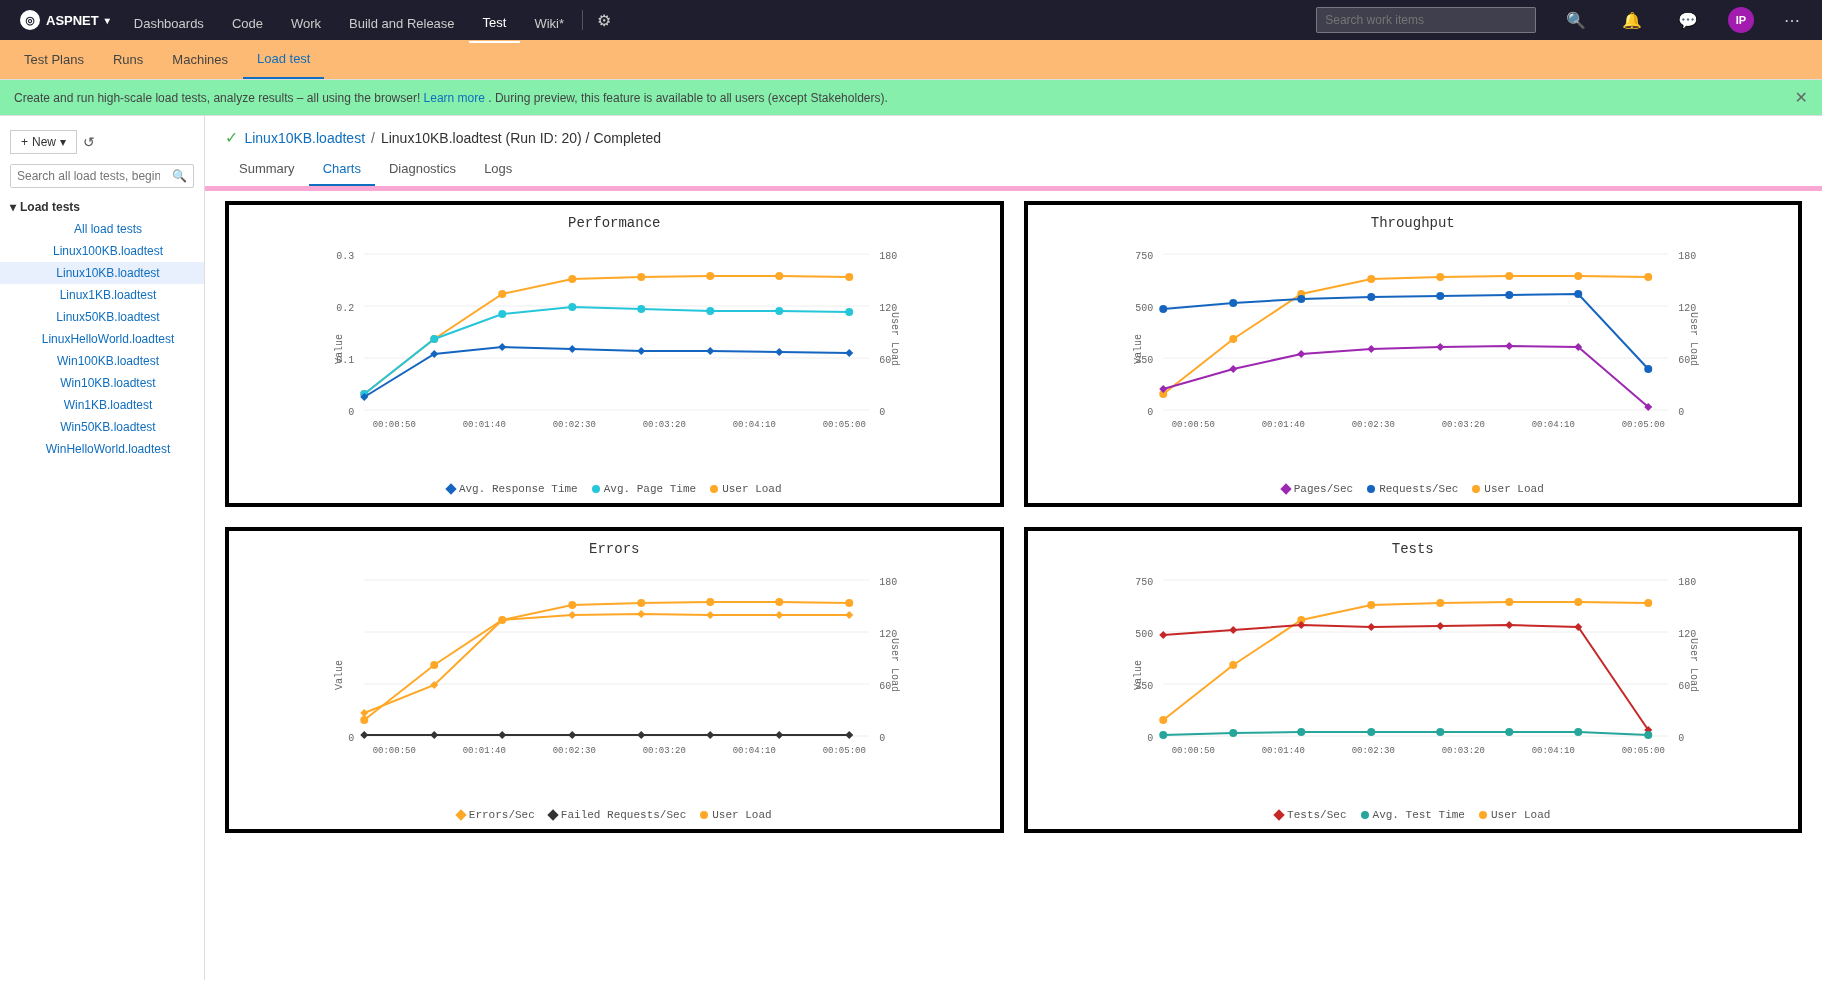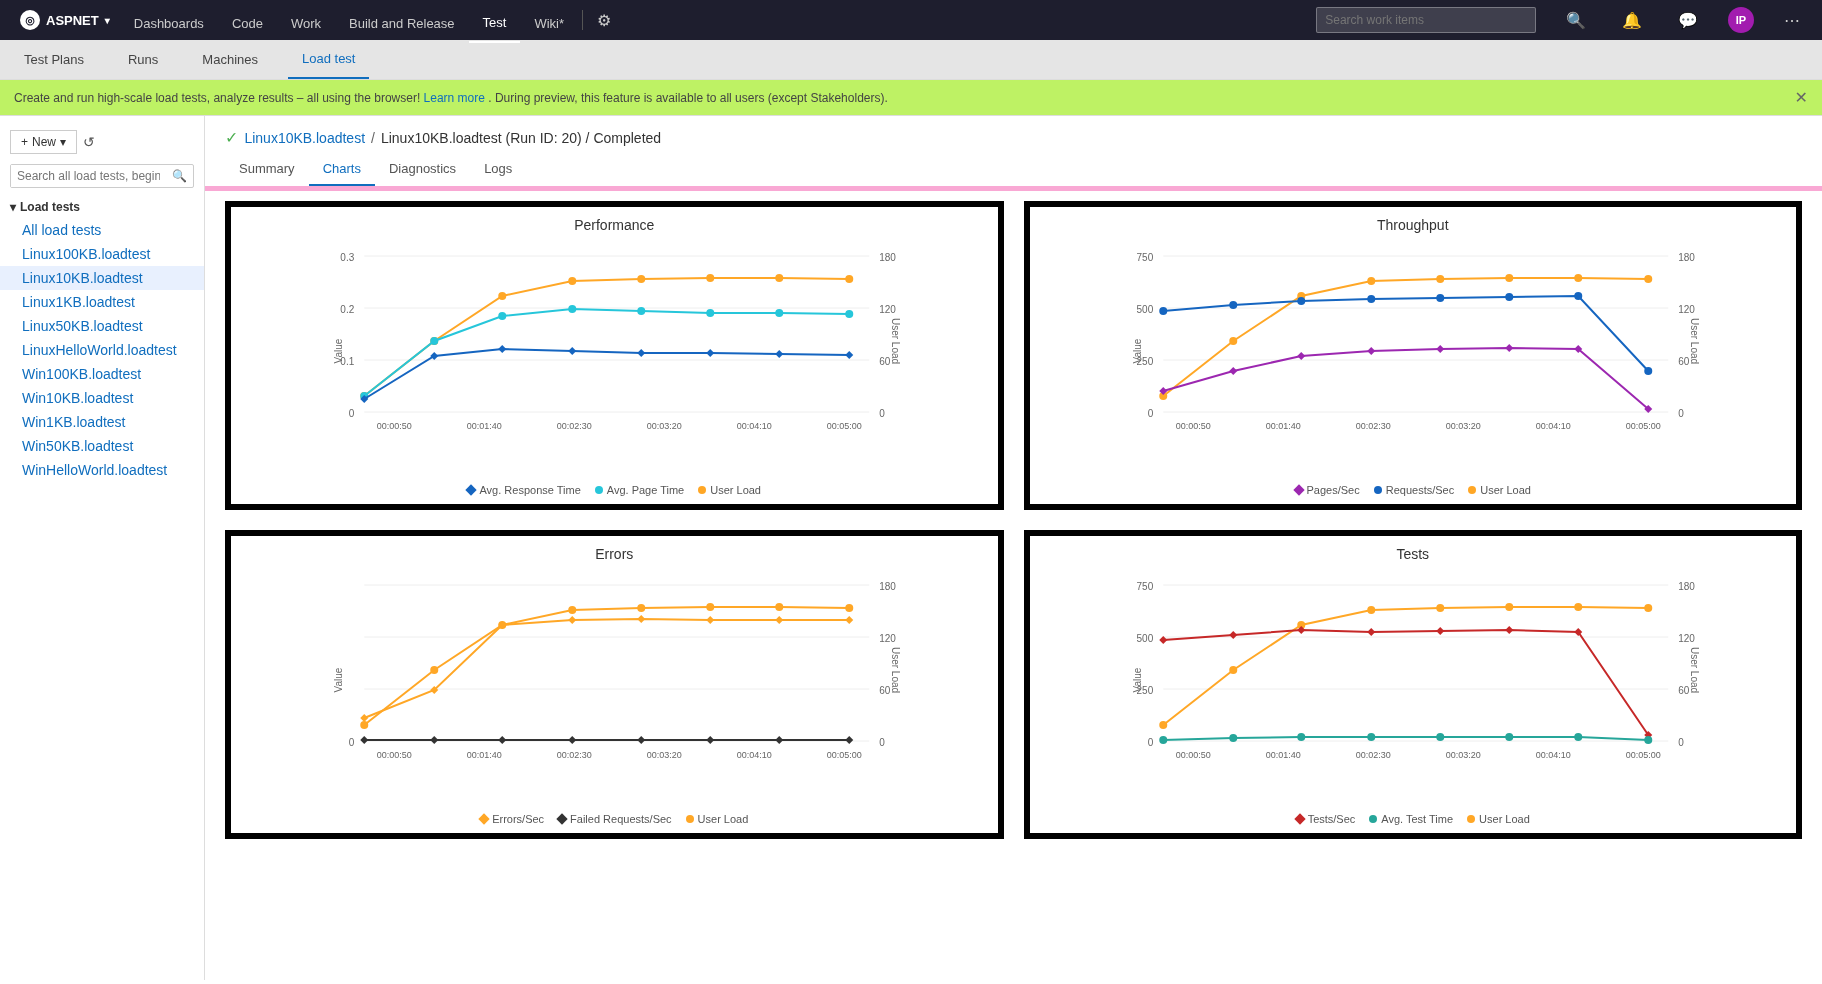--- a/index.html
+++ b/index.html
@@ -90,45 +90,45 @@
       align-items: center;
       justify-content: center;
       color: #fff;
       font-size: 11px;
       font-weight: bold;
       cursor: pointer;
     }
 
     
     .sub-nav {
-      background: #e5e5e5;
+      background: #fdba74;
       border-bottom: 1px solid #ddd;
       height: 40px;
       display: flex;
       align-items: center;
       padding: 0 10px;
-      gap: 16px;
+      gap: 1px;
     }
     .sub-nav .sub-item {
       padding: 0 14px;
       height: 100%;
       display: flex;
       align-items: center;
       cursor: pointer;
       font-size: 13px;
       color: #444;
     }
     .sub-nav .sub-item.active {
       color: #106ebe;
       border-bottom: 2px solid #106ebe;
     }
 
     
     .info-banner {
-      background: #bef264;
+      background: #86efac;
       border-bottom: 1px solid #ddd;
       padding: 8px 14px;
       font-size: 12px;
       color: #444;
       display: flex;
       align-items: center;
       justify-content: space-between;
     }
     .info-banner a { color: #106ebe; text-decoration: none; }
     .info-banner .close-btn { cursor: pointer; color: #666; font-size: 16px; }
@@ -195,27 +195,28 @@
       padding: 4px 10px;
       cursor: pointer;
       font-size: 12px;
       font-weight: 600;
       color: #333;
       gap: 4px;
     }
     .sidebar-link {
       display: block;
       padding: 4px 10px 4px 22px;
-      font-size: 14px;
+      font-size: 12px;
       color: #106ebe;
       text-decoration: none;
       cursor: pointer;
       white-space: nowrap;
       overflow: hidden;
       text-overflow: ellipsis;
+      text-align: center;
     }
     .sidebar-link.selected { background: #e8f0fe; color: #106ebe; }
 
     
     .content-area {
       flex: 1;
       overflow-y: auto;
       background: #fff;
     }
 
@@ -258,23 +259,24 @@
     }
 
     
     .charts-grid {
       display: grid;
       grid-template-columns: 1fr 1fr;
       gap: 20px;
       padding: 10px 20px 20px;
     }
     .chart-card {
-      border: 6px solid #000000;
+      border: 4px solid #000000;
       background: #fff;
       padding: 10px 10px 6px;
+      font-family: Liberation Mono, monospace;
     }
     .chart-title {
       text-align: center;
       font-size: 14px;
       font-weight: 500;
       color: #333;
       margin-bottom: 8px;
     }
     .chart-svg-container {
       position: relative;

